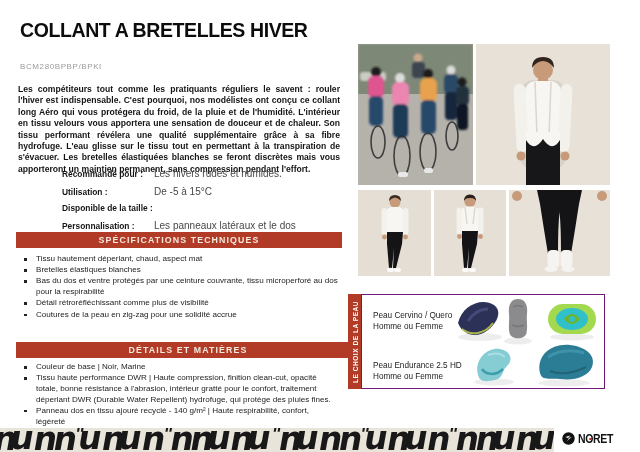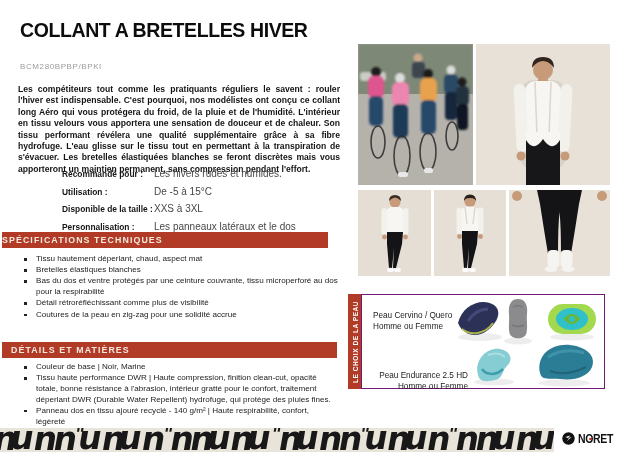--- a/index.html
+++ b/index.html
@@ -7,22 +7,22 @@
   #page{position:absolute;inset:0;width:640px;height:429px;background:#fff;}
 
   
   .title{position:absolute;left:20px;top:20px;width:330px;font-size:19.5px;line-height:20.5px;font-weight:bold;color:#0c0c0c;letter-spacing:-0.4px;}
   .sku{position:absolute;left:20px;top:62px;font-size:8px;color:#9c9c9c;letter-spacing:0.6px;}
   .intro{position:absolute;left:18px;top:84px;width:322px;font-size:8.6px;line-height:11.4px;font-weight:bold;color:#141414;text-align:justify;}
   .specs{position:absolute;left:18px;top:168px;width:322px;}
   .spec-row{display:grid;grid-template-columns:92px 1fr;margin-bottom:6.5px;align-items:baseline;margin-left:44px;}
   .spec-label{font-size:8.4px;font-weight:bold;color:#161616;}
   .spec-value{font-size:10px;color:#474747;}
-  .banner{position:absolute;left:2px;width:326px;height:16px;background:#b23b27;color:#f3eade;
-          font-size:8.8px;font-weight:bold;letter-spacing:1.1px;text-align:left;line-height:16.5px;}
+  .banner{position:absolute;left:16px;width:326px;height:16px;background:#b23b27;color:#f3eade;
+          font-size:8.8px;font-weight:bold;letter-spacing:1.1px;text-align:center;line-height:16.5px;}
   .banner1{top:232px;}
   .banner2{top:342px;padding-left:9px;}
   ul.blist{position:absolute;left:20px;width:320px;margin:0;padding:0;list-style:none;}
   ul.blist1{top:254px;}
   ul.blist2{top:362px;}
   ul.blist li{position:relative;font-size:8.1px;line-height:10.7px;color:#222;padding-left:16px;margin-bottom:0.5px;}
   ul.blist li::before{content:"";position:absolute;left:4px;top:4px;width:2.6px;height:2.6px;background:#222;}
 
   
   .photo{position:absolute;overflow:hidden;background:#e6e0d6;}
@@ -33,21 +33,21 @@
   #ph-man-back{left:434px;top:190px;width:72px;height:86px;}
   #ph-man-legs{left:509px;top:190px;width:101px;height:86px;}
 
   
   .pad-side{position:absolute;left:348px;top:294px;width:13px;height:95px;background:#b23b27;}
   .pad-side span{position:absolute;left:50%;top:50%;transform:translate(-50%,-50%) rotate(180deg);
      writing-mode:vertical-rl;font-size:6.6px;font-weight:bold;color:#fff;letter-spacing:0.5px;white-space:nowrap;}
   .pad-box{position:absolute;left:361px;top:294px;width:244px;height:95px;background:#fff;border:1px solid #701a75;box-sizing:border-box;}
   .pad-row-label{position:absolute;left:11px;width:95px;font-size:8.2px;color:#222;line-height:10.5px;}
   .pad-row-label.r1{top:16px;}
-  .pad-row-label.r2{top:76px;text-align:right;}
+  .pad-row-label.r2{top:66px;}
   .pad-art{position:absolute;right:2px;top:0;}
 
   
   .footer-strip{position:absolute;left:0;top:428px;width:554px;height:24px;background:#e8e4d9;overflow:hidden;}
   .footer-strip .pat{position:absolute;left:-6px;top:-9px;white-space:nowrap;font-weight:bold;font-size:33px;
      letter-spacing:-3.5px;color:#181818;transform:skewX(-10deg);font-family:"DejaVu Sans",sans-serif;}
   .footer-strip .pat span{display:inline-block;}
   .footer-strip .pat span.flip{transform:rotate(180deg) translateY(-4px);}
   .footer-strip .pat span.dot{font-size:18px;transform:translateY(-10px);letter-spacing:-1px;}
   .logo{position:absolute;left:562px;top:430px;height:16px;display:flex;align-items:center;}
@@ -71,21 +71,20 @@
     <div class="spec-row">
       <span class="spec-label">Recommandé pour :</span>
       <span class="spec-value">Les hivers rudes et humides.</span>
     </div>
     <div class="spec-row">
       <span class="spec-label">Utilisation :</span>
       <span class="spec-value">De -5 à 15°C</span>
     </div>
     <div class="spec-row">
       <span class="spec-label">Disponible de la taille :</span>
-      <span class="spec-value">XXS à 3XL</span>
     </div>
     <div class="spec-row">
       <span class="spec-label">Personnalisation :</span>
       <span class="spec-value">Les panneaux latéraux et le dos</span>
     </div>
   </div>
 
   <div class="banner banner1">SPÉCIFICATIONS TECHNIQUES</div>
   <ul class="blist blist1">
     <li>Tissu hautement déperlant, chaud, aspect mat</li>

